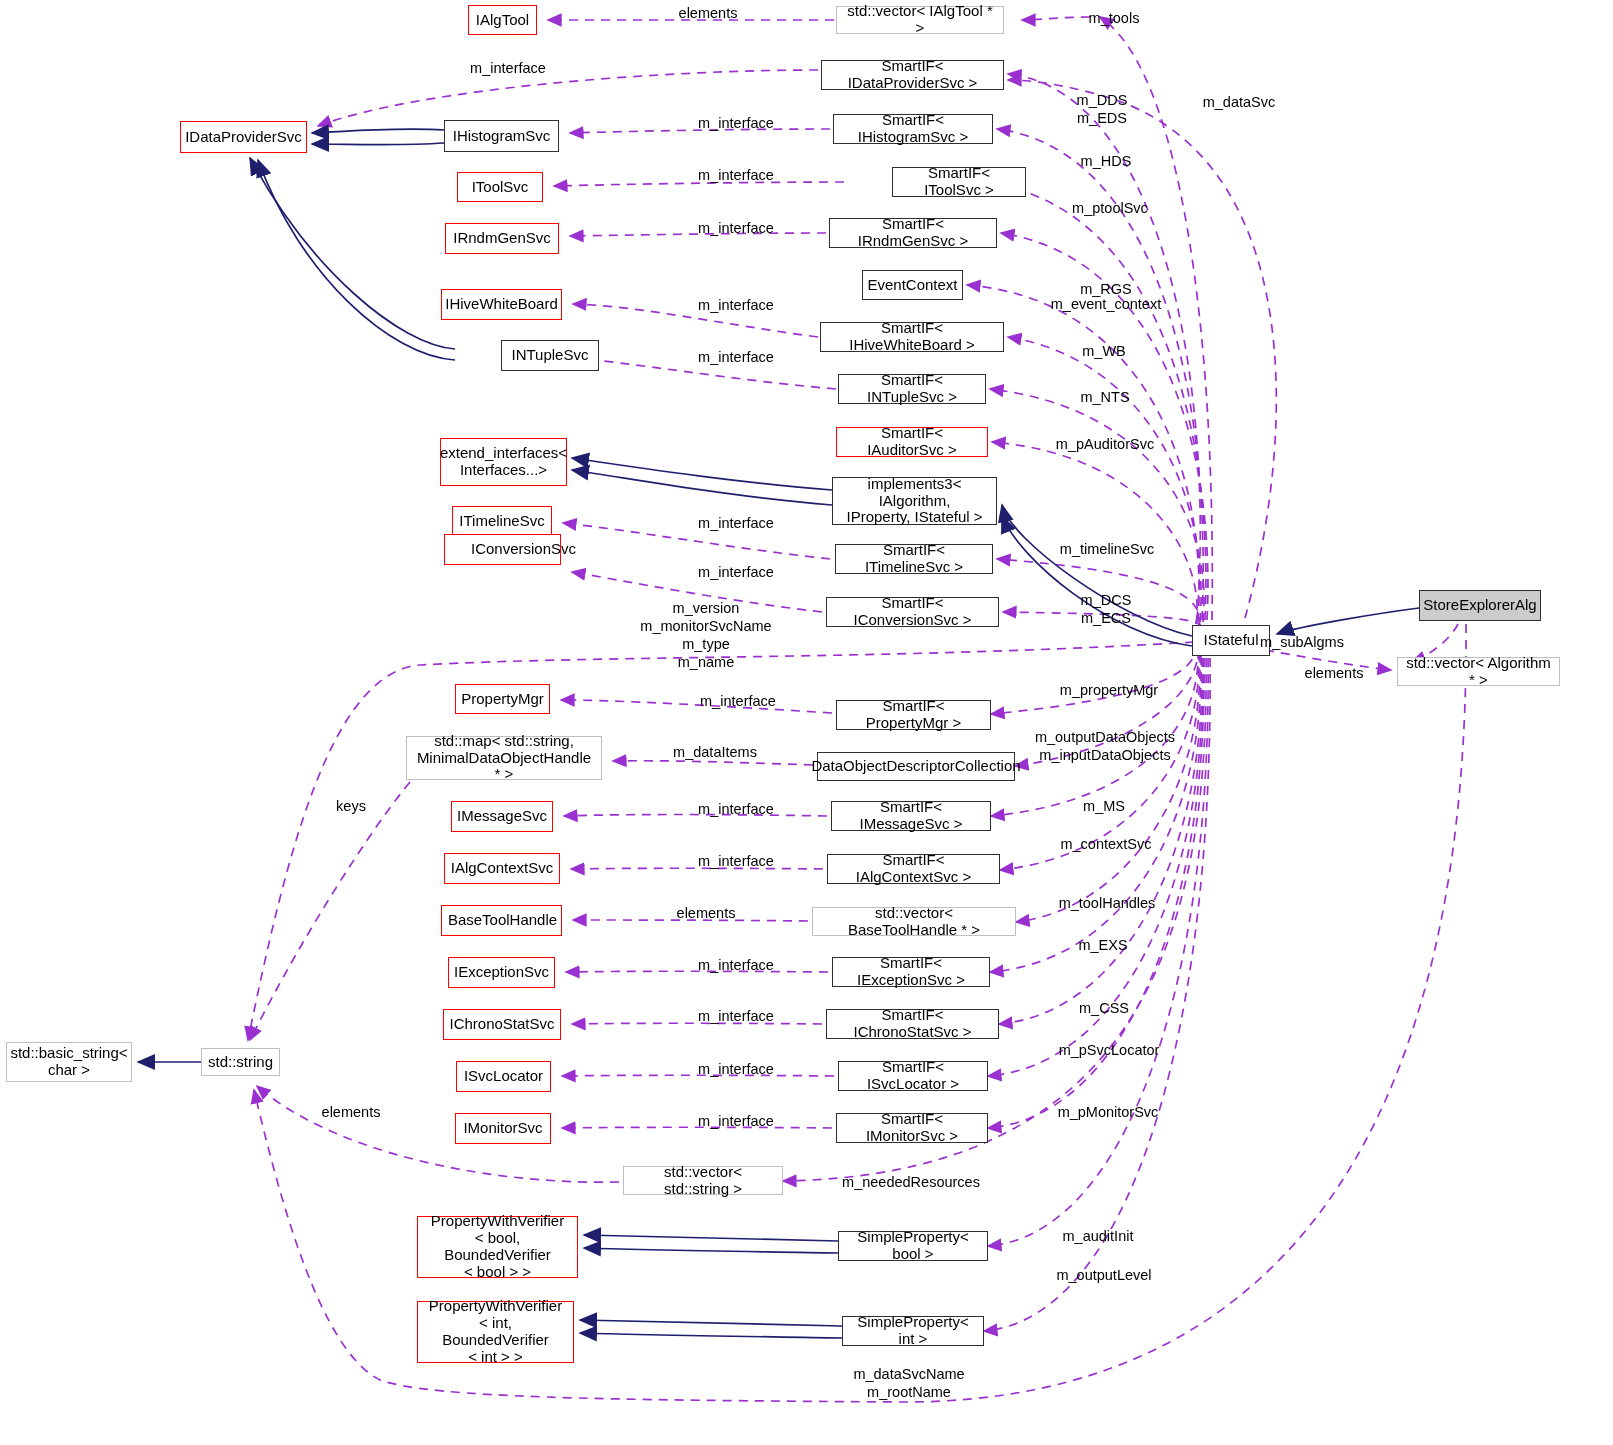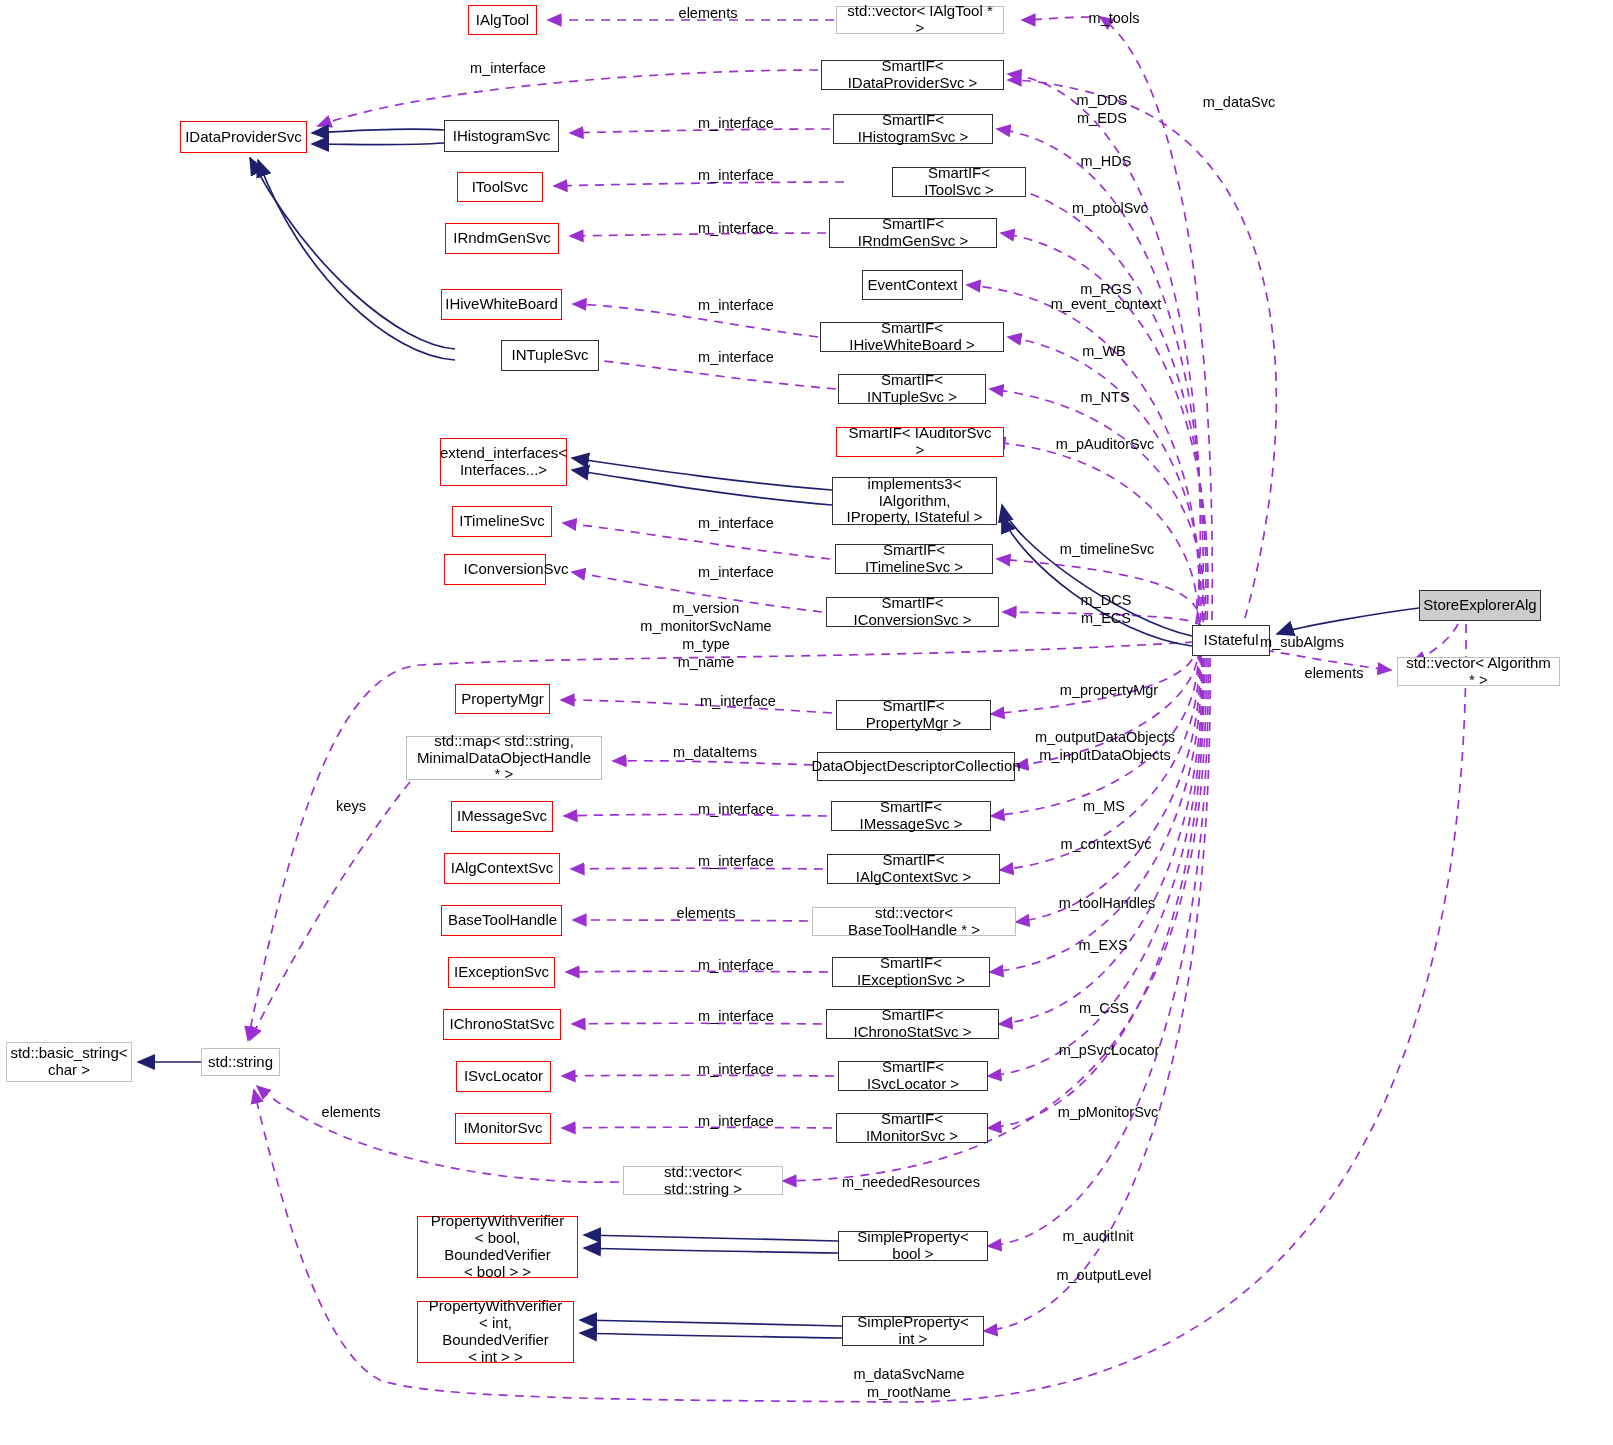--- a/index.html
+++ b/index.html
@@ -167,34 +167,34 @@
     </div>
   <div class="node black" style="left:820px;top:322px;width:184px;height:30px;">
       <span>SmartIF&lt; IHiveWhiteBoard &gt;</span>
     </div>
   <div class="node black" style="left:453px;top:340px;width:98px;height:31px;margin-left:48px;">
       <span>INTupleSvc</span>
     </div>
   <div class="node black" style="left:838px;top:374px;width:148px;height:30px;">
       <span>SmartIF&lt; INTupleSvc &gt;</span>
     </div>
-  <div class="node red" style="left:836px;top:427px;width:168px;height:30px;justify-content:flex-end;">
+  <div class="node red" style="left:836px;top:427px;width:152px;height:30px;justify-content:flex-end;">
       <span>SmartIF&lt; IAuditorSvc &gt;</span>
     </div>
   <div class="node red" style="left:440px;top:438px;width:127px;height:48px;white-space:pre-line;"><span>extend_interfaces&lt;
 Interfaces...&gt;</span></div>
   <div class="node black" style="left:832px;top:477px;width:165px;height:48px;white-space:pre-line;"><span>implements3&lt; IAlgorithm,
 IProperty, IStateful &gt;</span></div>
   <div class="node red" style="left:452px;top:506px;width:100px;height:31px;">
       <span>ITimelineSvc</span>
     </div>
   <div class="node black" style="left:835px;top:544px;width:158px;height:30px;">
       <span>SmartIF&lt; ITimelineSvc &gt;</span>
     </div>
-  <div class="node red" style="left:444px;top:554px;width:102px;height:31px;padding-left:48px;">
+  <div class="node red" style="left:444px;top:534px;width:117px;height:31px;padding-left:48px;">
       <span>IConversionSvc</span>
     </div>
   <div class="node black" style="left:826px;top:597px;width:173px;height:30px;">
       <span>SmartIF&lt; IConversionSvc &gt;</span>
     </div>
   <div class="node black" style="left:1192px;top:625px;width:78px;height:31px;">
       <span>IStateful</span>
     </div>
   <div class="node filled" style="left:1419px;top:590px;width:122px;height:31px;">
       <span>StoreExplorerAlg</span>

